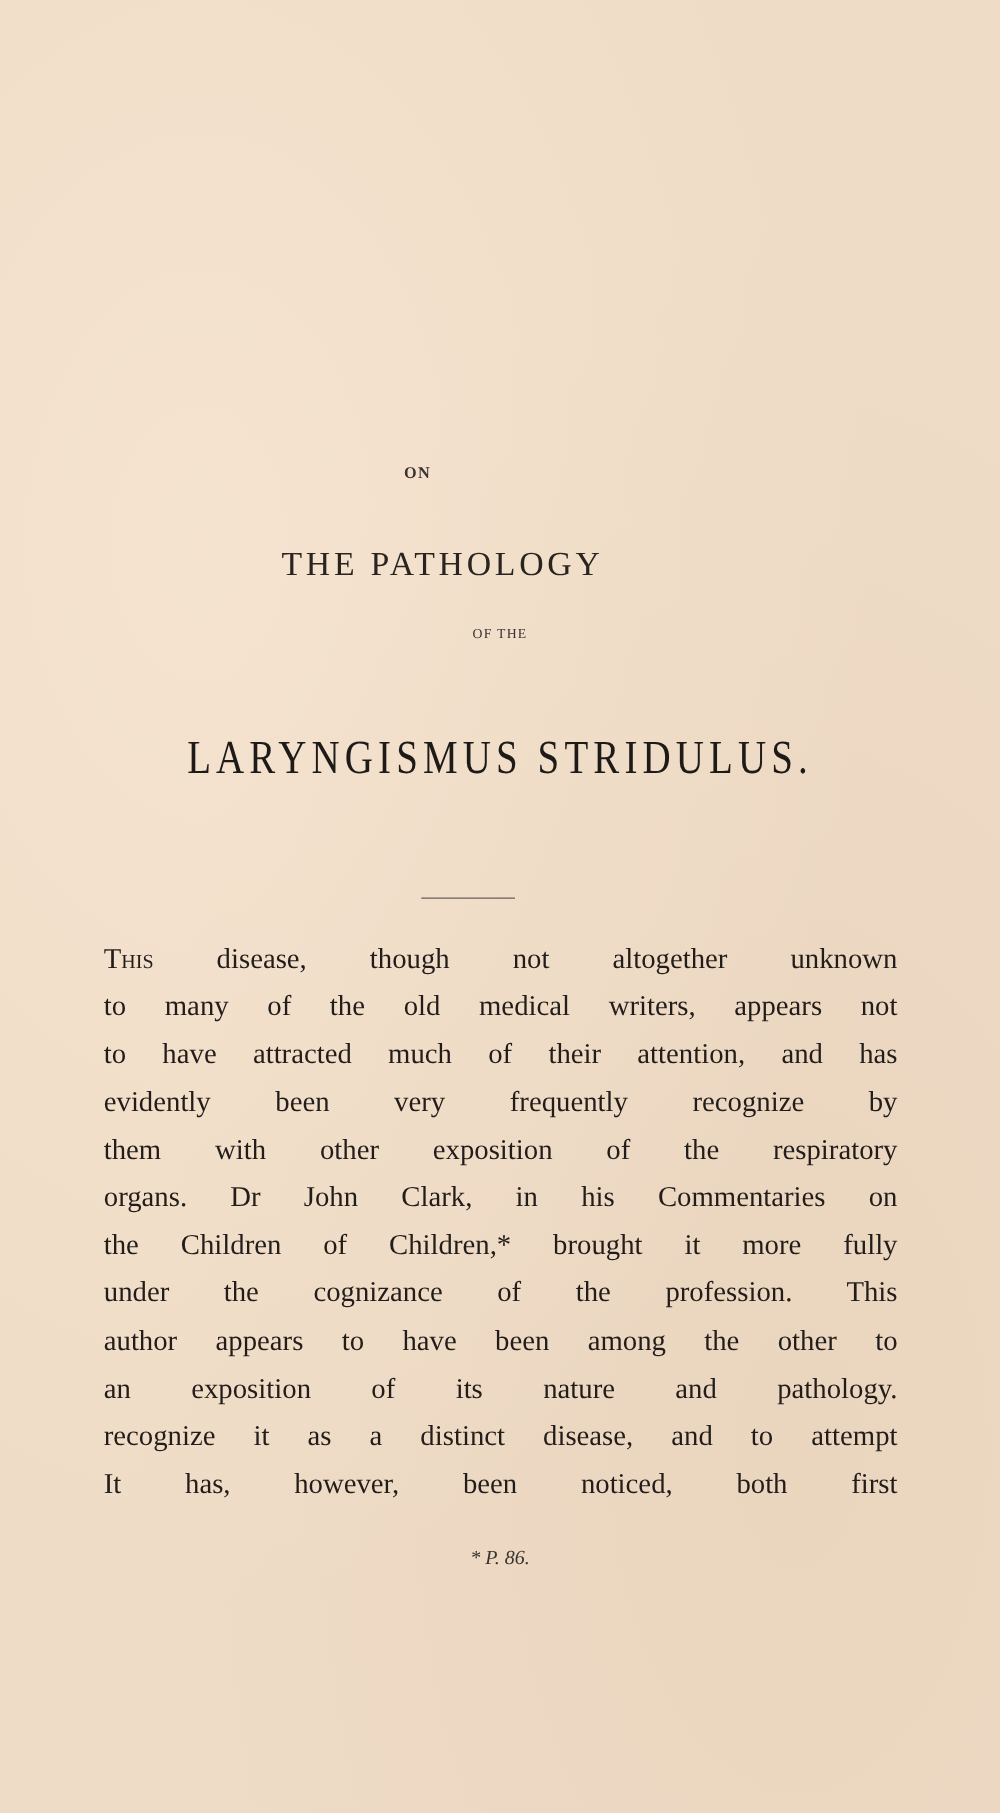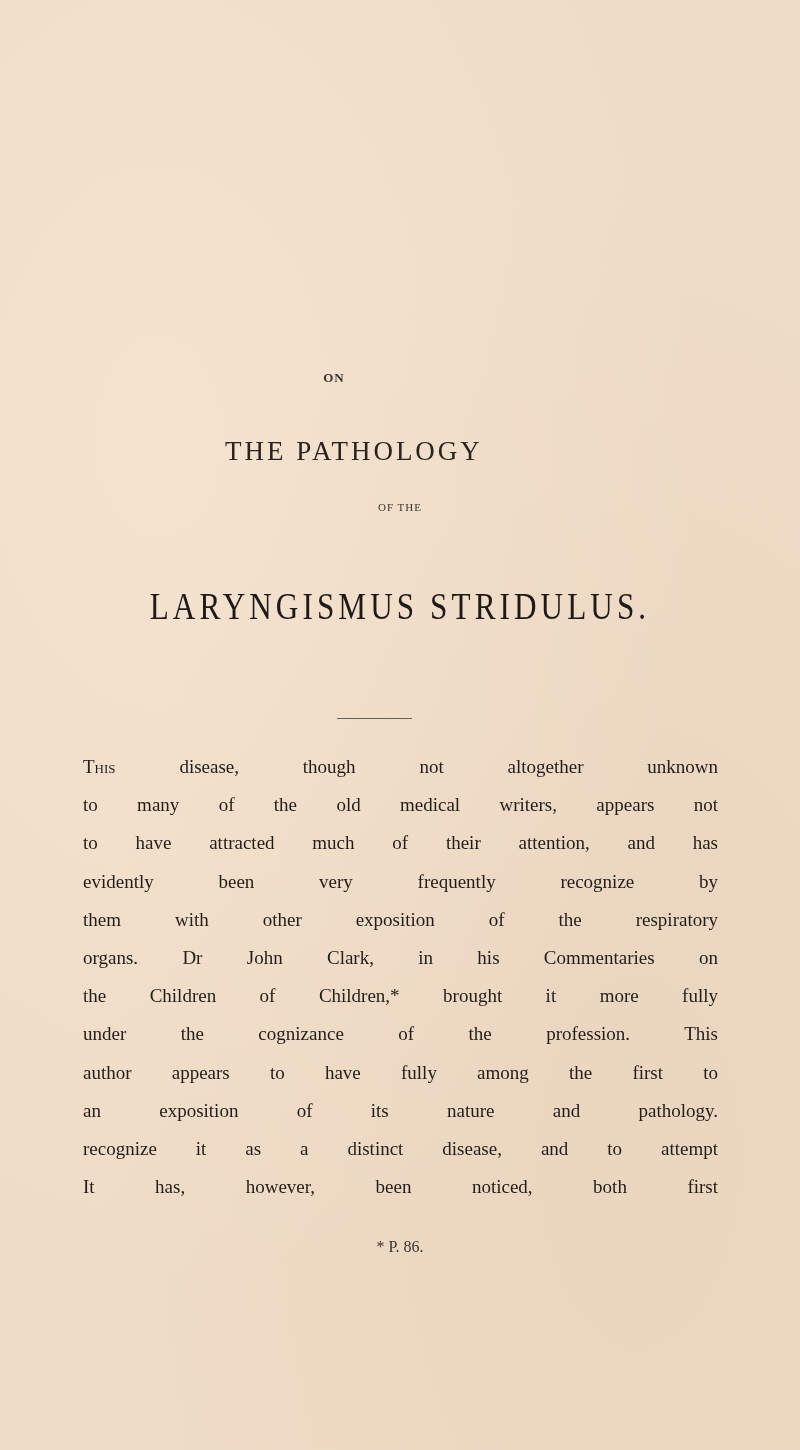--- a/index.html
+++ b/index.html
@@ -36,29 +36,29 @@
       text-align: center; font-size: 38px; letter-spacing: 5px;
       transform: scaleX(0.82); transform-origin: center;
       color: #1e1a18;
     }
     .rule {
       position: absolute; top: 718px; left: 337px; width: 75px; height: 1px;
       background: #6a605a;
     }
     .body-text {
       position: absolute; top: 748px; left: 83px; width: 635px;
-      font-size: 19px; line-height: 38.2px; text-align: justify;
+      font-size: 23px; line-height: 38.2px; text-align: justify;
       text-align-last: justify;
       color: #221d1a;
     }
     .body-text .line { display: block; text-align: justify; text-align-last: justify; white-space: nowrap; }
     .smallcaps-lead { font-variant: small-caps; }
     .footnote {
       position: absolute; top: 1238px; left: 0; width: 800px;
-      text-align: center; font-size: 16px; color: #3a3330;
+      text-align: center; font-size: 16px; color: #3a3330; font-style: italic;
     }
   </style>
 </head>
 <body>
 
 <div class="page">
   <div class="on">ON</div>
   <div class="pathology">THE PATHOLOGY</div>
   <div class="ofthe">OF THE</div>
   <div class="main-title">LARYNGISMUS STRIDULUS.</div>
@@ -66,20 +66,20 @@
 
   <div class="body-text">
     <span class="line"><span class="smallcaps-lead">This</span><span> disease, though not altogether unknown</span></span>
     <span class="line">to many of the old medical writers, appears not</span>
     <span class="line">to have attracted much of their attention, and has</span>
     <span class="line">evidently been very frequently recognize by</span>
     <span class="line">them with other exposition of the respiratory</span>
     <span class="line">organs. Dr John Clark, in his Commentaries on</span>
     <span class="line">the Children of Children,* brought it more fully</span>
     <span class="line">under the cognizance of the profession. This</span>
-    <span class="line">author appears to have fully among the first to</span>
+    <span class="line">author appears to have been among the other to</span>
     <span class="line">an exposition of its nature and pathology.</span>
     <span class="line">recognize it as a distinct disease, and to attempt</span>
     <span class="line">It has, however, been noticed, both first</span>
   </div>
 
   <div class="footnote">* P. 86.</div>
 </div>
 
 </body></html>

